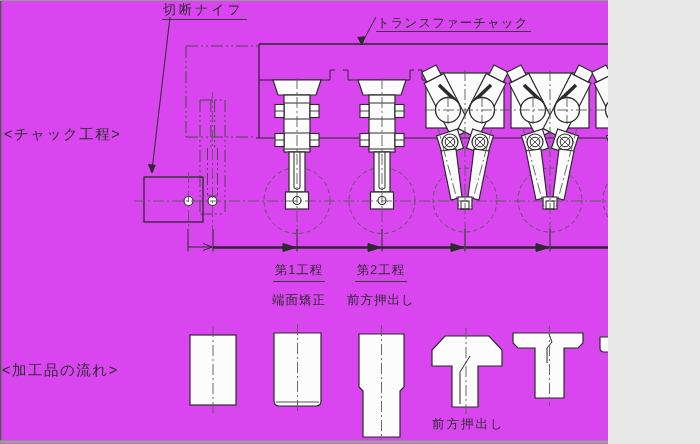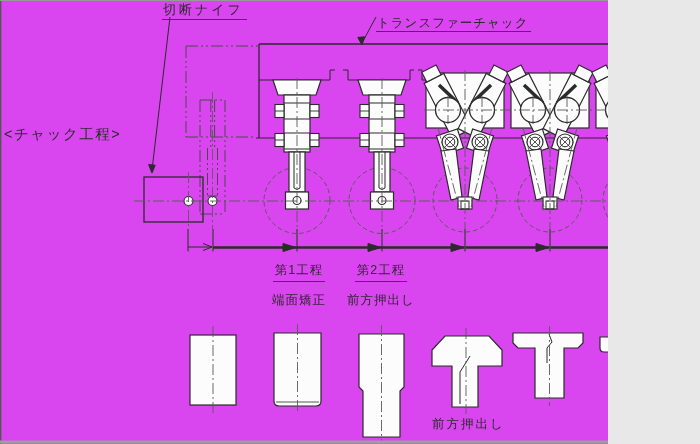--- a/index.html
+++ b/index.html
@@ -157,20 +157,21 @@
       <path d="M0,442 H700" stroke="#9e9e9e" stroke-width="3"></path>
     </g>
   </svg>
 
   <div class="lbl callout" style="left:162px;top:3px;">切断ナイフ</div>
 
   <div class="lbl callout small" style="left:376px;top:16px;">トランスファーチャック</div>
 
   <div class="lbl section" style="left:4px;top:126px;">&lt;チャック工程&gt;</div>
 
+  <div class="lbl section" style="left:2px;top:362px;">&lt;加工品の流れ&gt;</div>
 
   <div class="stage-col" style="left:299px;top:260px;">
     <span class="stage-name">第1工程</span>
     <div class="stage-op">端面矯正</div>
   </div>
   <div class="stage-col" style="left:381px;top:260px;">
     <span class="stage-name">第2工程</span>
     <div class="stage-op">前方押出し</div>
   </div>
 

